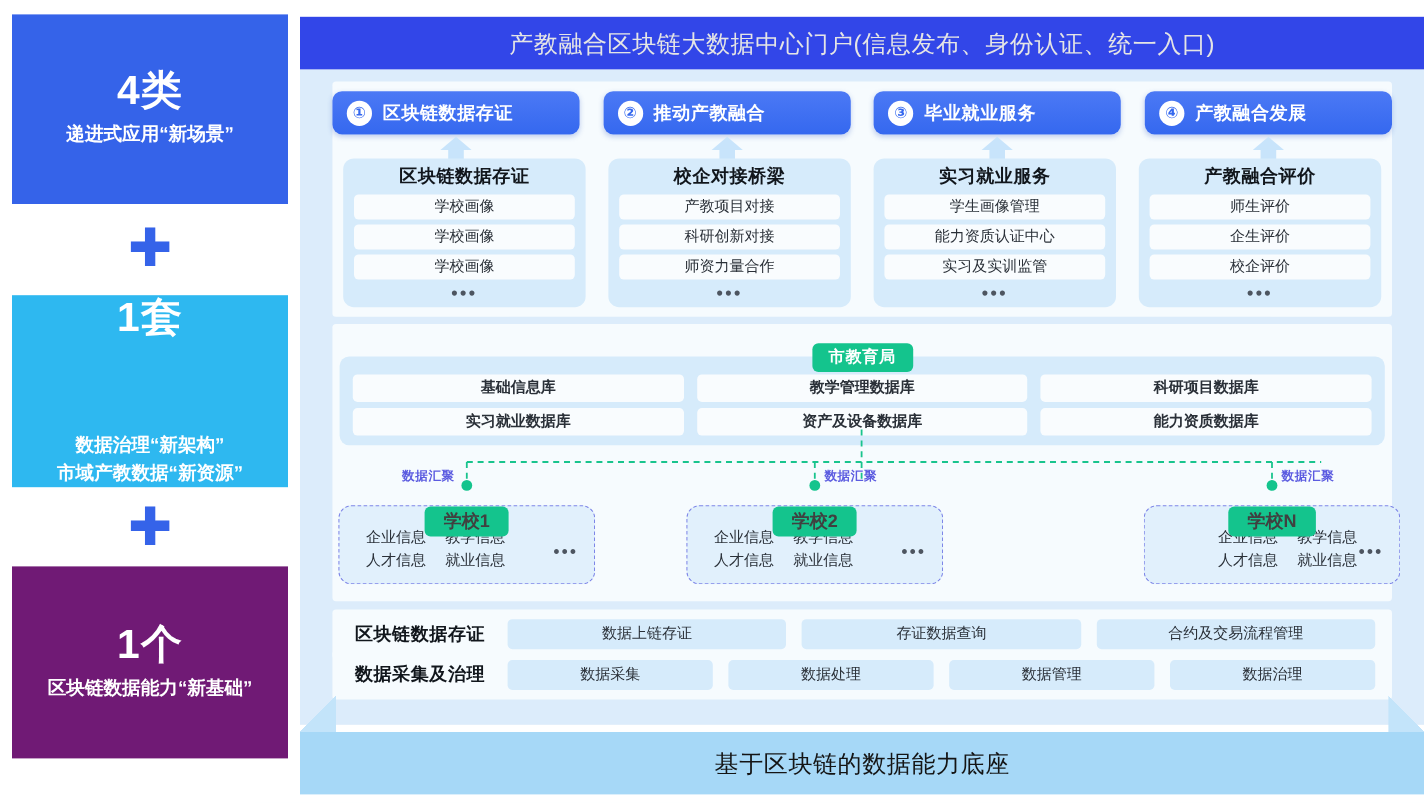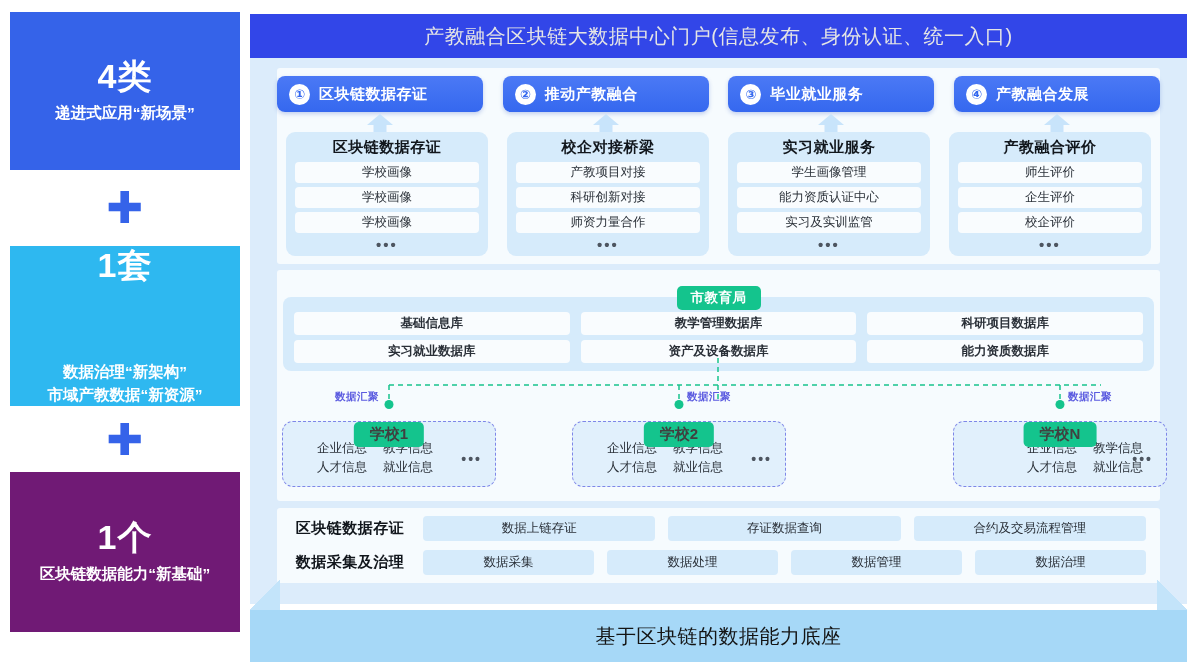--- a/index.html
+++ b/index.html
@@ -168,21 +168,21 @@
     padding: 3px 16px; border-radius: 5px; white-space: nowrap; z-index: 4; margin-top: 12px;
   }
   .school-dot {
     position: absolute; top: -22px; left: 50%; transform: translateX(-50%);
     width: 9px; height: 9px; border-radius: 50%; background: #14c48d; z-index: 4;
   }
   .school-grid {
     display: grid; grid-template-columns: auto auto;
     column-gap: 16px; row-gap: 2px;
     font-size: 12.5px; color: #2a3038;
-    margin-left: 34px; margin-top: 8px;
+    margin-left: 22px; margin-top: 8px;
   }
   .school-dots {
     position: absolute; right: 13px; top: 50%; transform: translateY(-20%);
     font-size: 14px; font-weight: bold; color: #4d5560; letter-spacing: 2px;
   }
   .mid-ellipsis {
     position: absolute; top: 452px; left: 810px;
     font-size: 14px; font-weight: bold; color: #2a3038; letter-spacing: 2.5px;
   }
 

